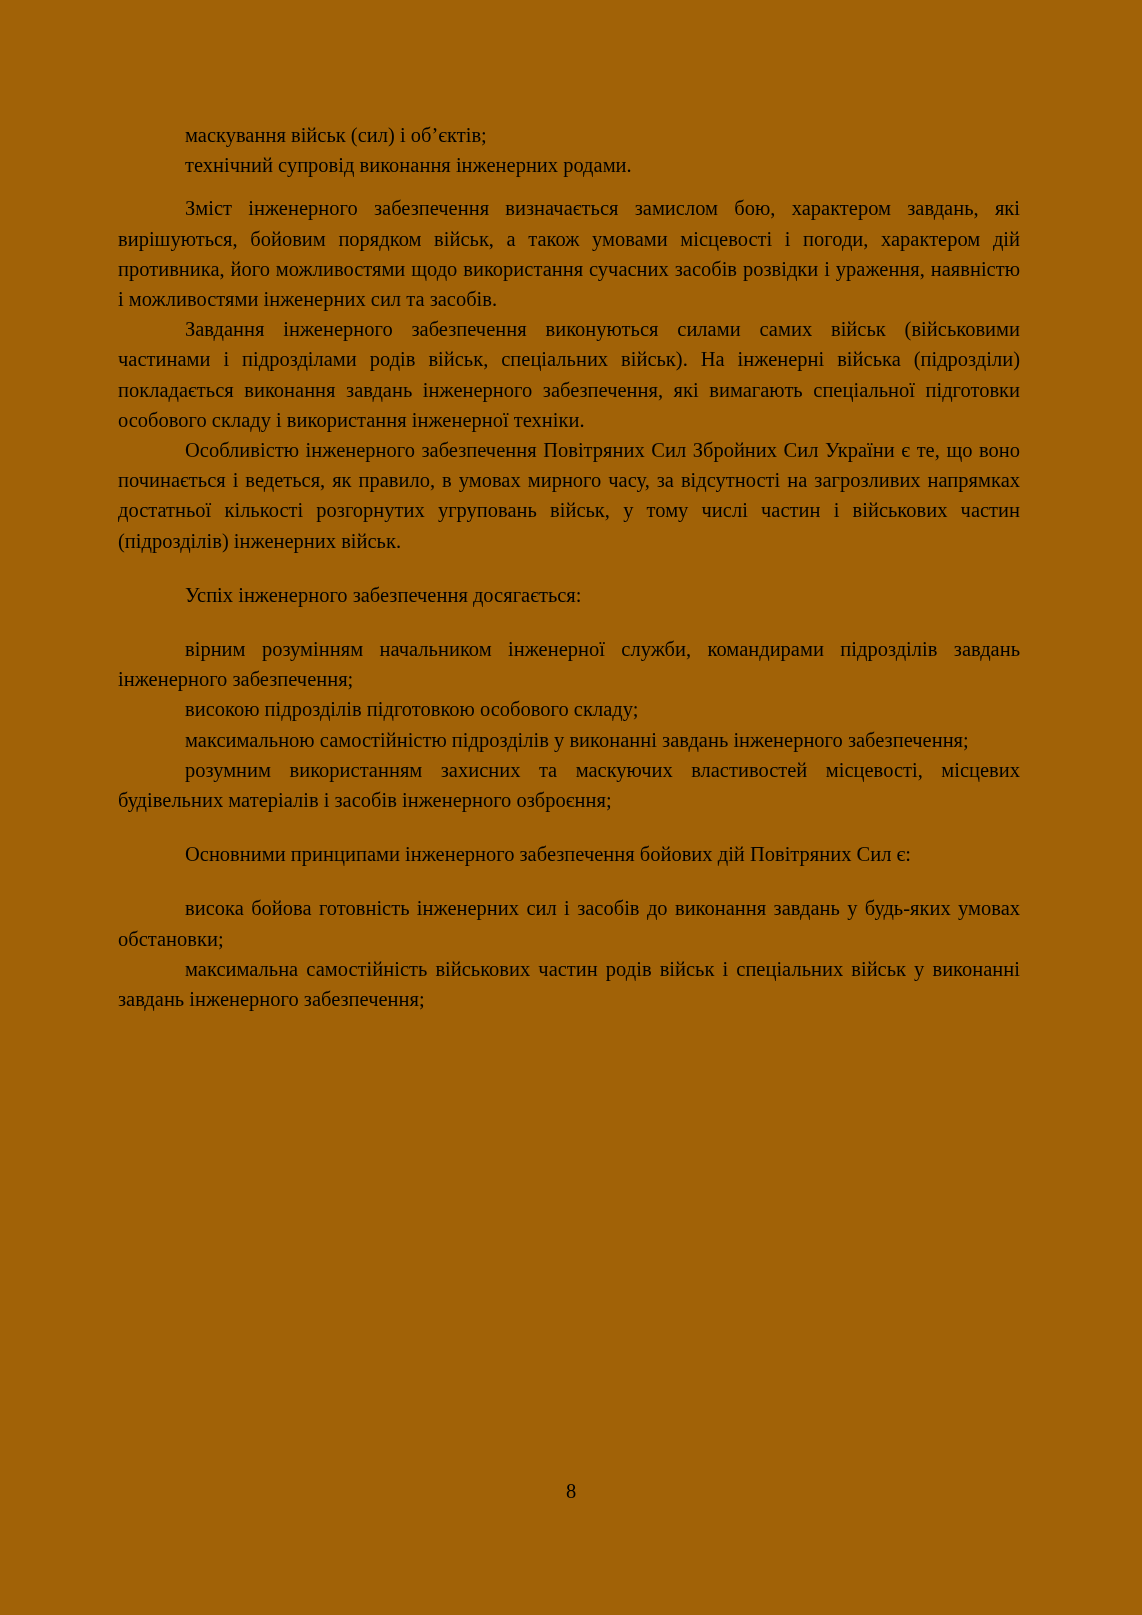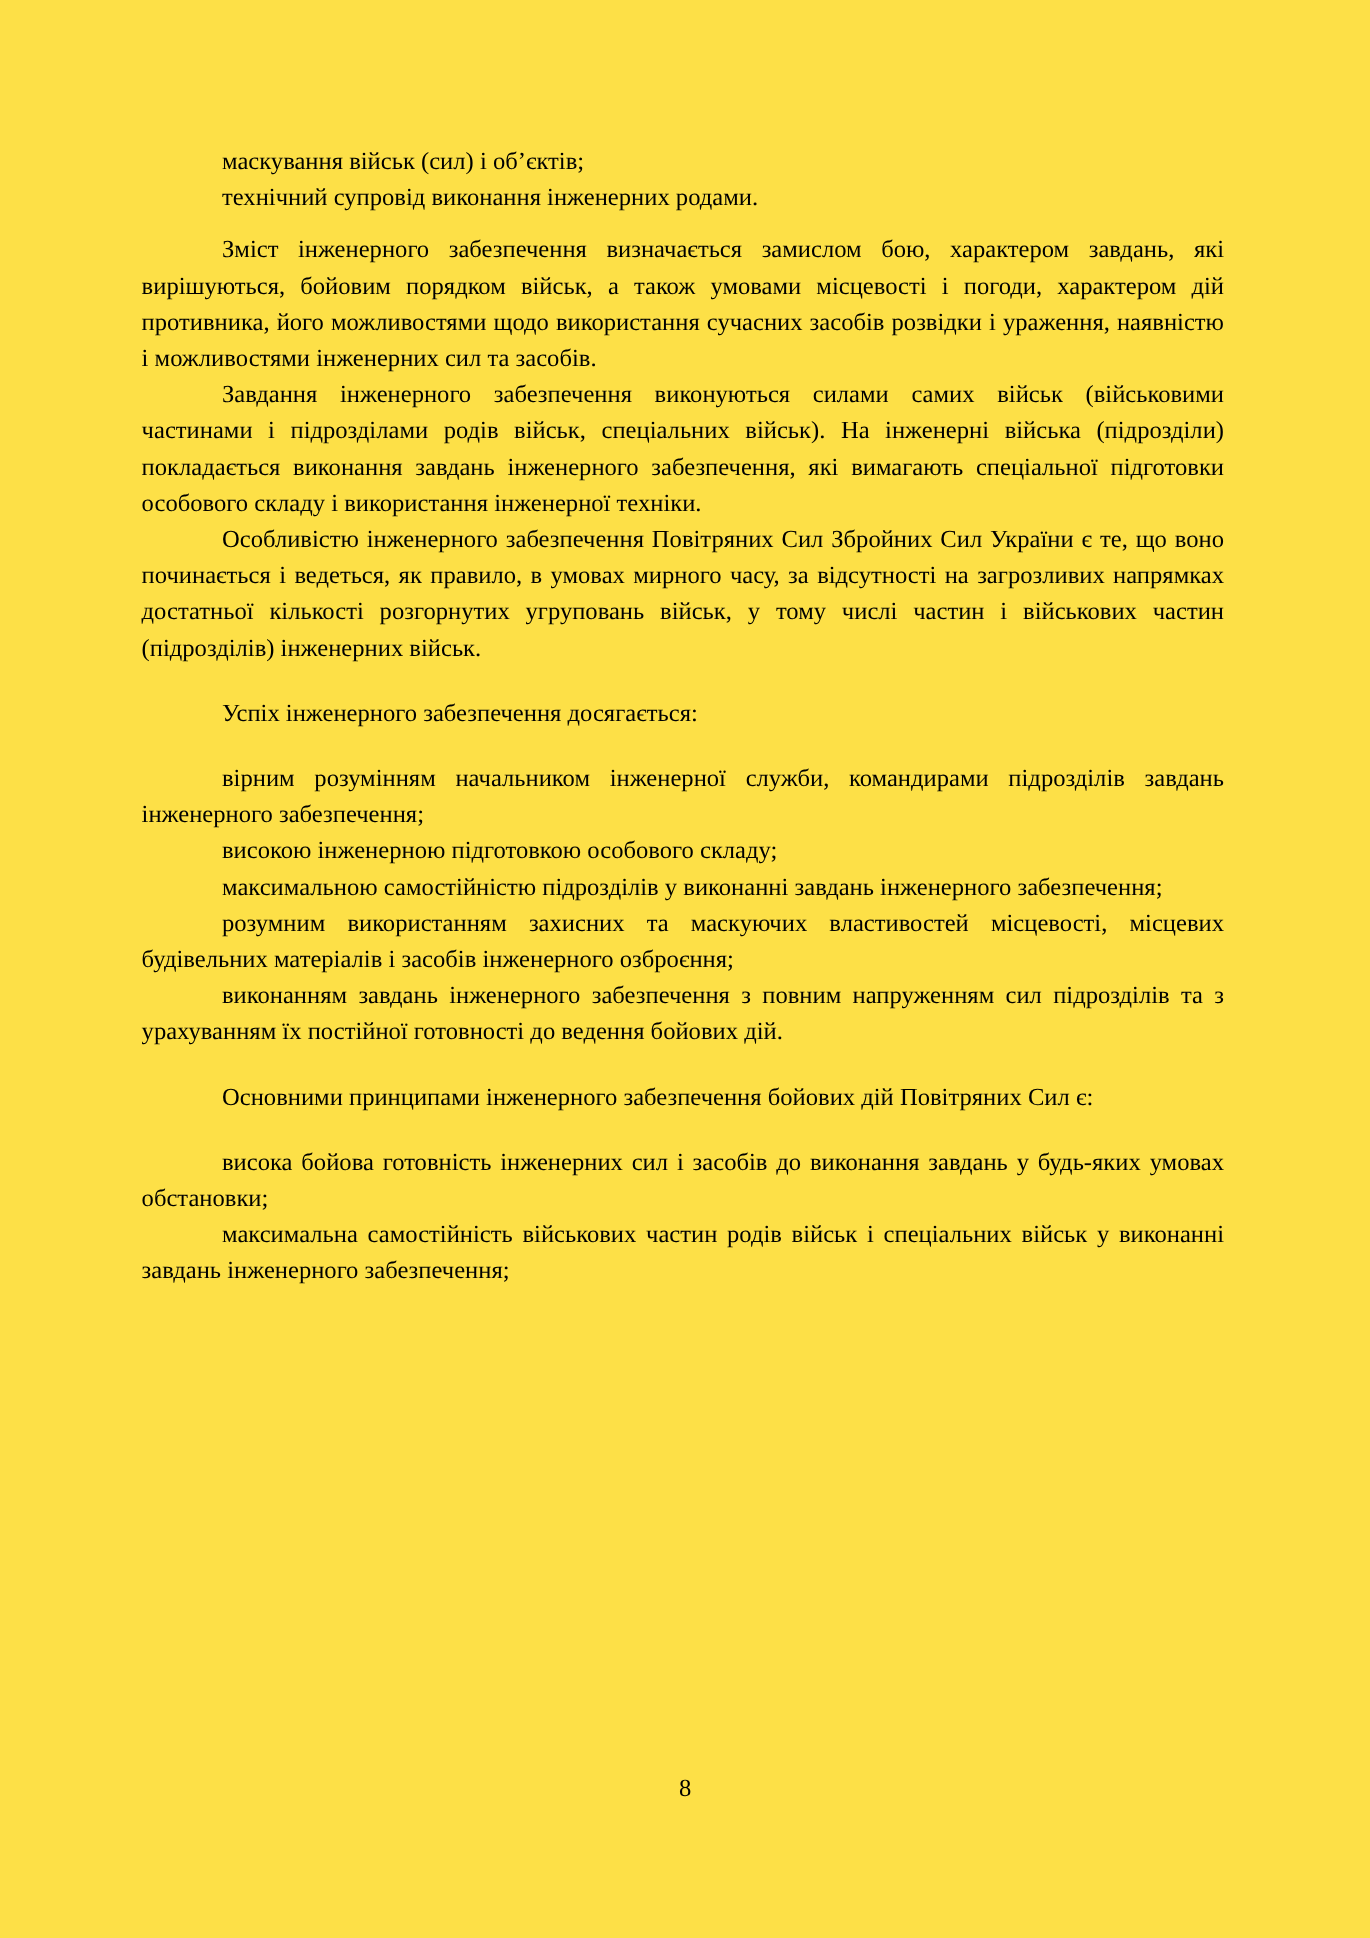--- a/index.html
+++ b/index.html
@@ -9,21 +9,21 @@
     background: #ffffff;
   }
   body {
     font-family: "Liberation Serif", "DejaVu Serif", serif;
     color: #000000;
   }
   .page {
     position: relative;
     width: 1142px;
     height: 1615px;
-    background: #fde047;
+    background: #a16207;
     margin: 0 auto;
     overflow: hidden;
     box-sizing: border-box;
   }
   .text-column {
     position: absolute;
     left: 118px;
     top: 120px;
     width: 902px;
   }
@@ -71,24 +71,23 @@
 
     <p class="para indent">Особливістю інженерного забезпечення Повітряних Сил Збройних Сил України є те, що воно починається і ведеться, як правило, в умовах мирного часу, за відсутності на загрозливих напрямках достатньої кількості розгорнутих угруповань військ, у тому числі частин і військових частин (підрозділів) інженерних військ.</p>
 
     <div class="gap-md"></div>
 
     <p class="para indent">Успіх інженерного забезпечення досягається:</p>
 
     <div class="gap-md"></div>
 
     <p class="para indent">вірним розумінням начальником інженерної служби, командирами підрозділів завдань інженерного забезпечення;</p>
-    <p class="para indent">високою інженерною підготовкою особового складу;</p>
+    <p class="para indent">високою підрозділів підготовкою особового складу;</p>
     <p class="para indent">максимальною самостійністю підрозділів у виконанні завдань інженерного забезпечення;</p>
     <p class="para indent">розумним використанням захисних та маскуючих властивостей місцевості, місцевих будівельних матеріалів і засобів інженерного озброєння;</p>
-    <p class="para indent">виконанням завдань інженерного забезпечення з повним напруженням сил підрозділів та з урахуванням їх постійної готовності до ведення бойових дій.</p>
 
     <div class="gap-md"></div>
 
     <p class="para indent">Основними принципами інженерного забезпечення бойових дій Повітряних Сил є:</p>
 
     <div class="gap-md"></div>
 
     <p class="para indent">висока бойова готовність інженерних сил і засобів до виконання завдань у будь-яких умовах обстановки;</p>
     <p class="para indent">максимальна самостійність військових частин родів військ і спеціальних військ у виконанні завдань інженерного забезпечення;</p>
 

